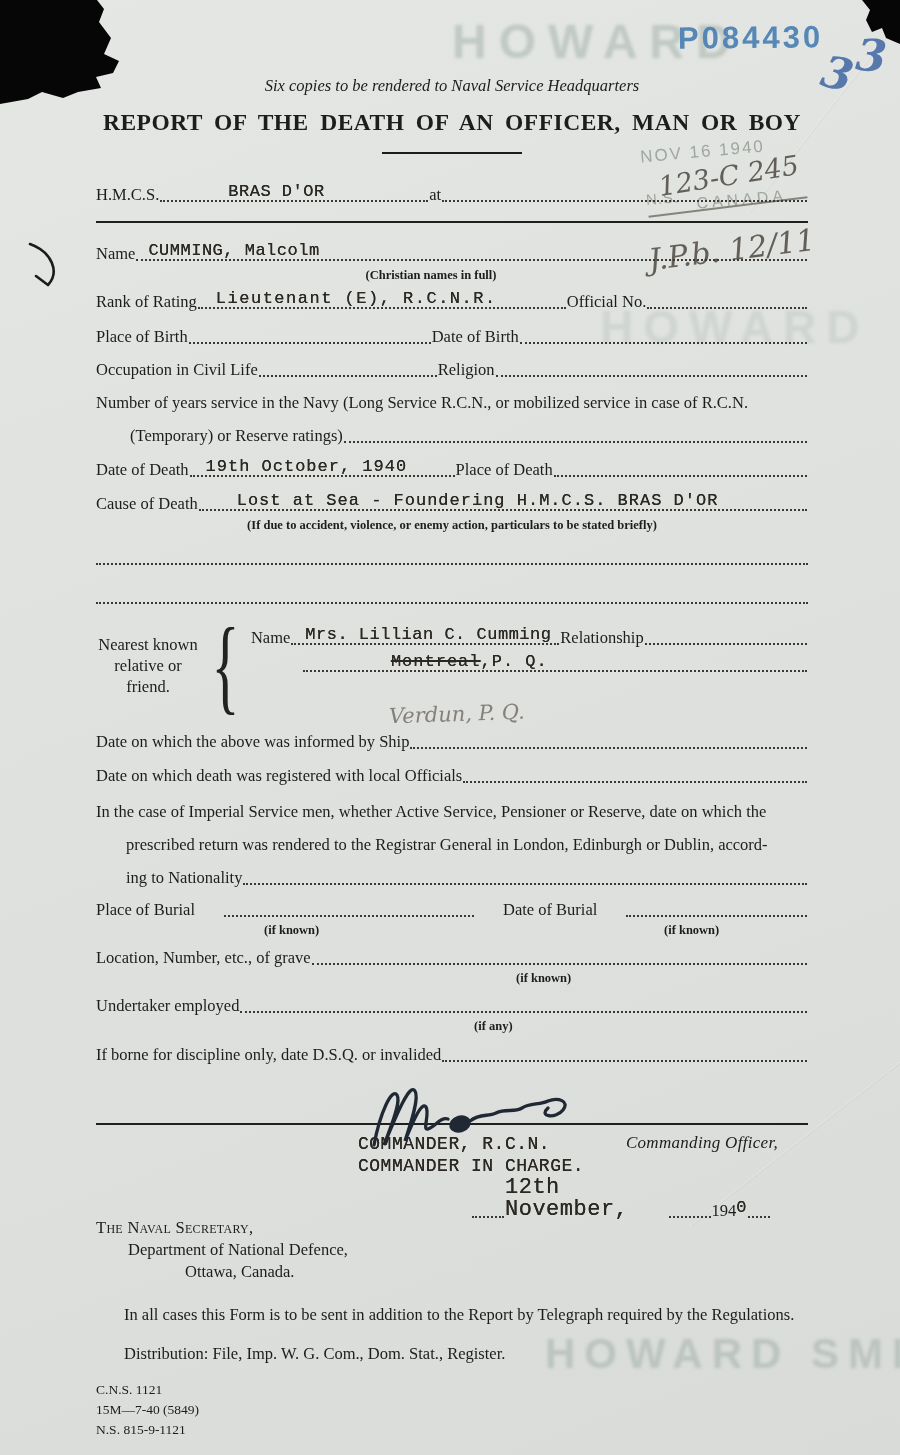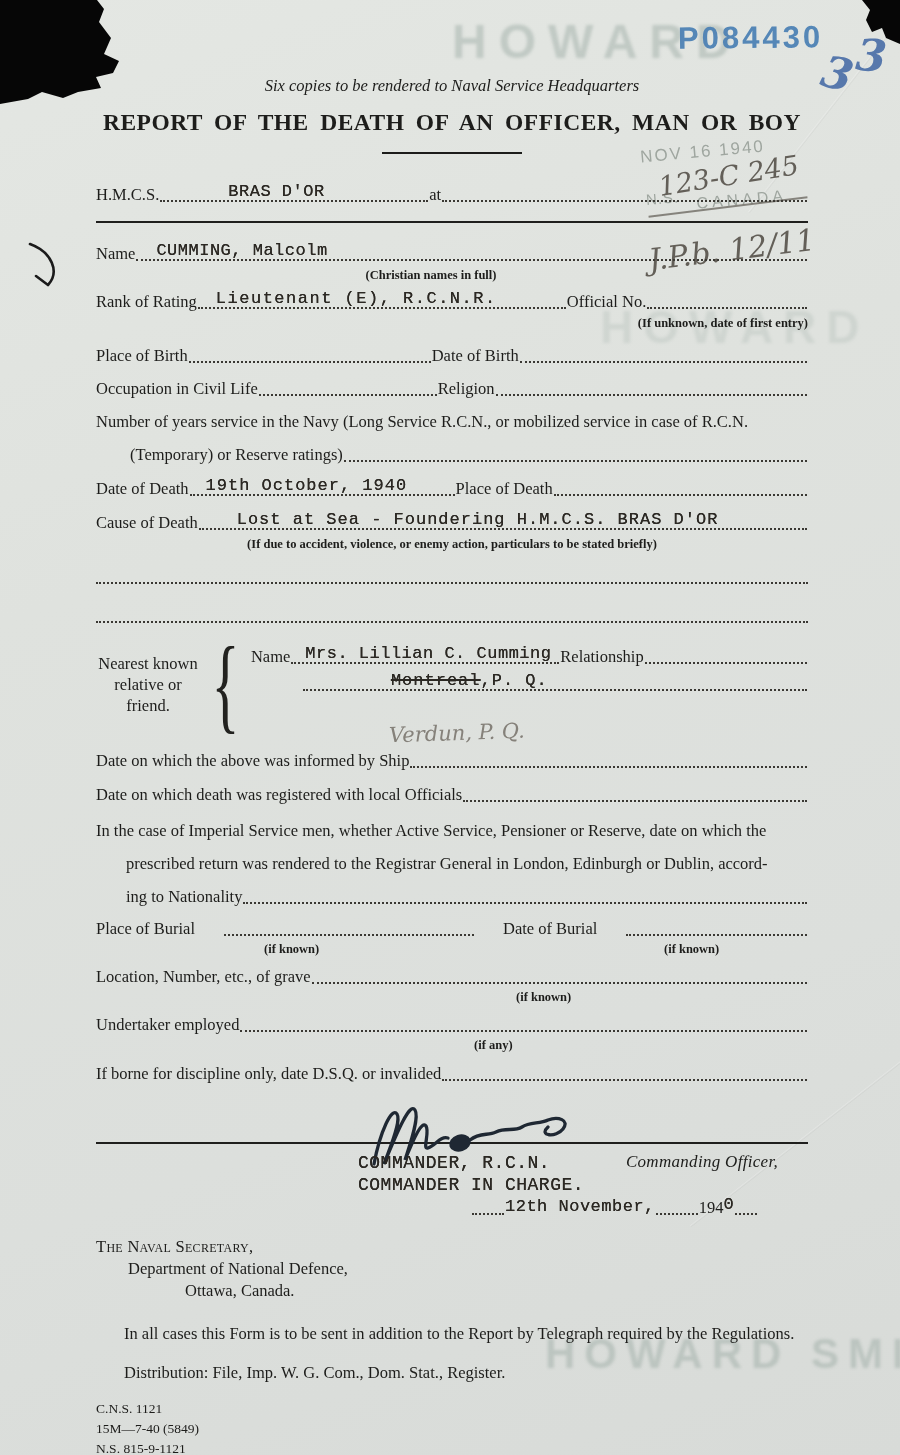--- a/index.html
+++ b/index.html
@@ -121,34 +121,33 @@
       </span>
       <span class="lbl">at</span>
       <span class="lead"></span>
     </div>
 
     <div class="solid-rule" style="margin-top:16px;"></div>
 
     <div class="row" style="margin-top:21px;">
       <span class="lbl">Name</span>
       <span class="lead">
-        <span class="typed" style="left:20px;">CUMMING, Malcolm</span>
+        <span class="typed" style="left:12px;">CUMMING, Malcolm</span>
       </span>
     </div>
     <div class="cap" style="margin-top:4px;margin-left:225px;width:220px;text-align:center;">(Christian names in full)</div>
 
     <div class="row" style="margin-top:9px;">
       <span class="lbl">Rank of Rating</span>
       <span class="lead" style="flex:0 0 368px;">
         <span class="typed" style="left:18px;letter-spacing:1.5px;">Lieutenant (E),  R.C.N.R.</span>
       </span>
       <span class="lbl">Official No.</span>
       <span class="lead"></span>
     </div>
-    <div class="cap" style="margin-top:4px;text-align:right;">(If unknown, date of first entry)</div>
 
     <div class="row" style="margin-top:15px;">
       <span class="lbl">Place of Birth</span>
       <span class="lead" style="flex:0 0 242px;"></span>
       <span class="lbl">Date of Birth</span>
       <span class="lead"></span>
     </div>
 
     <div class="row" style="margin-top:13px;">
       <span class="lbl">Occupation in Civil Life</span>
@@ -264,21 +263,21 @@
         <ellipse cx="96" cy="49" rx="11" ry="8.5" fill="#1f2833" transform="rotate(-18 96 49)"></ellipse>
       </svg>
       <div class="cmdblock">
         <div class="cmd1">
           <span class="mono">COMMANDER, R.C.N.</span>
           <span class="co-it">Commanding Officer,</span>
         </div>
         <div class="mono">COMMANDER IN CHARGE.</div>
         <div class="dateline">
           <span class="lead" style="flex:0 0 32px;"></span>
-          <span class="mono" style="font-size:17px;">12th November,</span>
+          <span class="mono" style="font-size:22px;">12th November,</span>
           <span class="lead" style="flex:0 0 42px;"></span>
           <span class="printed">194</span>
           <span class="mono yr-typed" style="font-size:17px;">0</span>
           <span class="lead" style="flex:0 0 22px;"></span>
         </div>
       </div>
     </div>
 
     <div class="addr">
       <div class="smallcaps">The Naval Secretary,</div>

